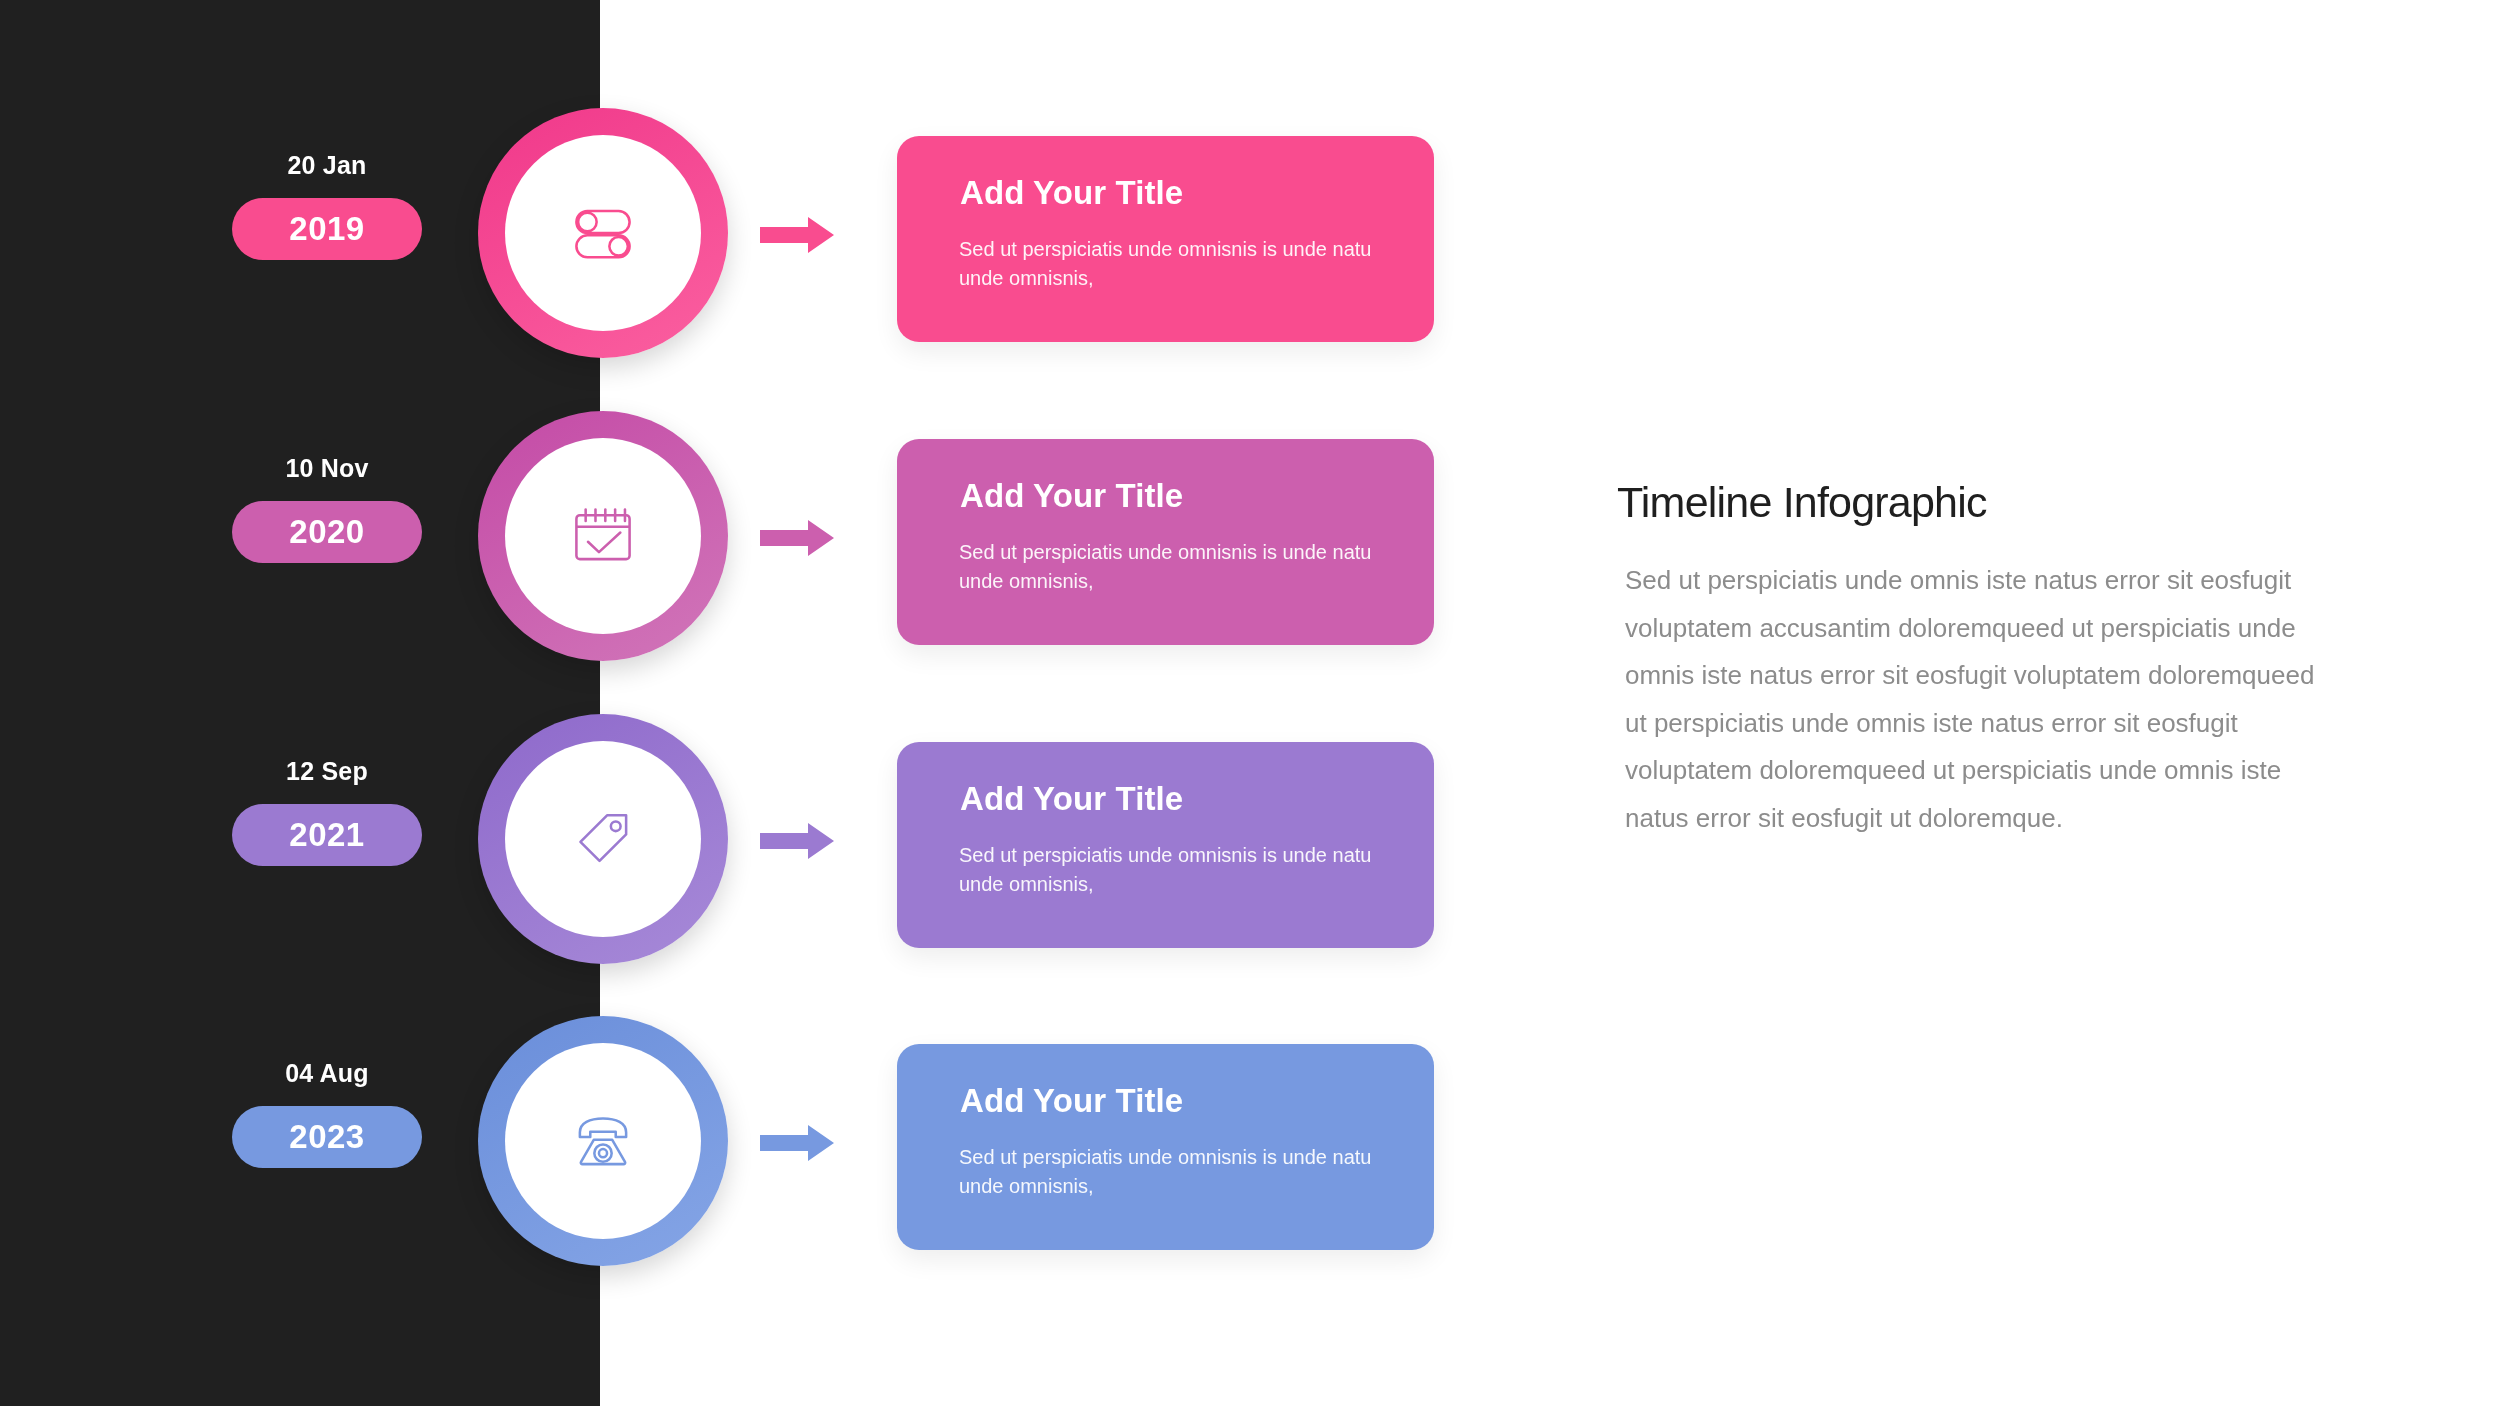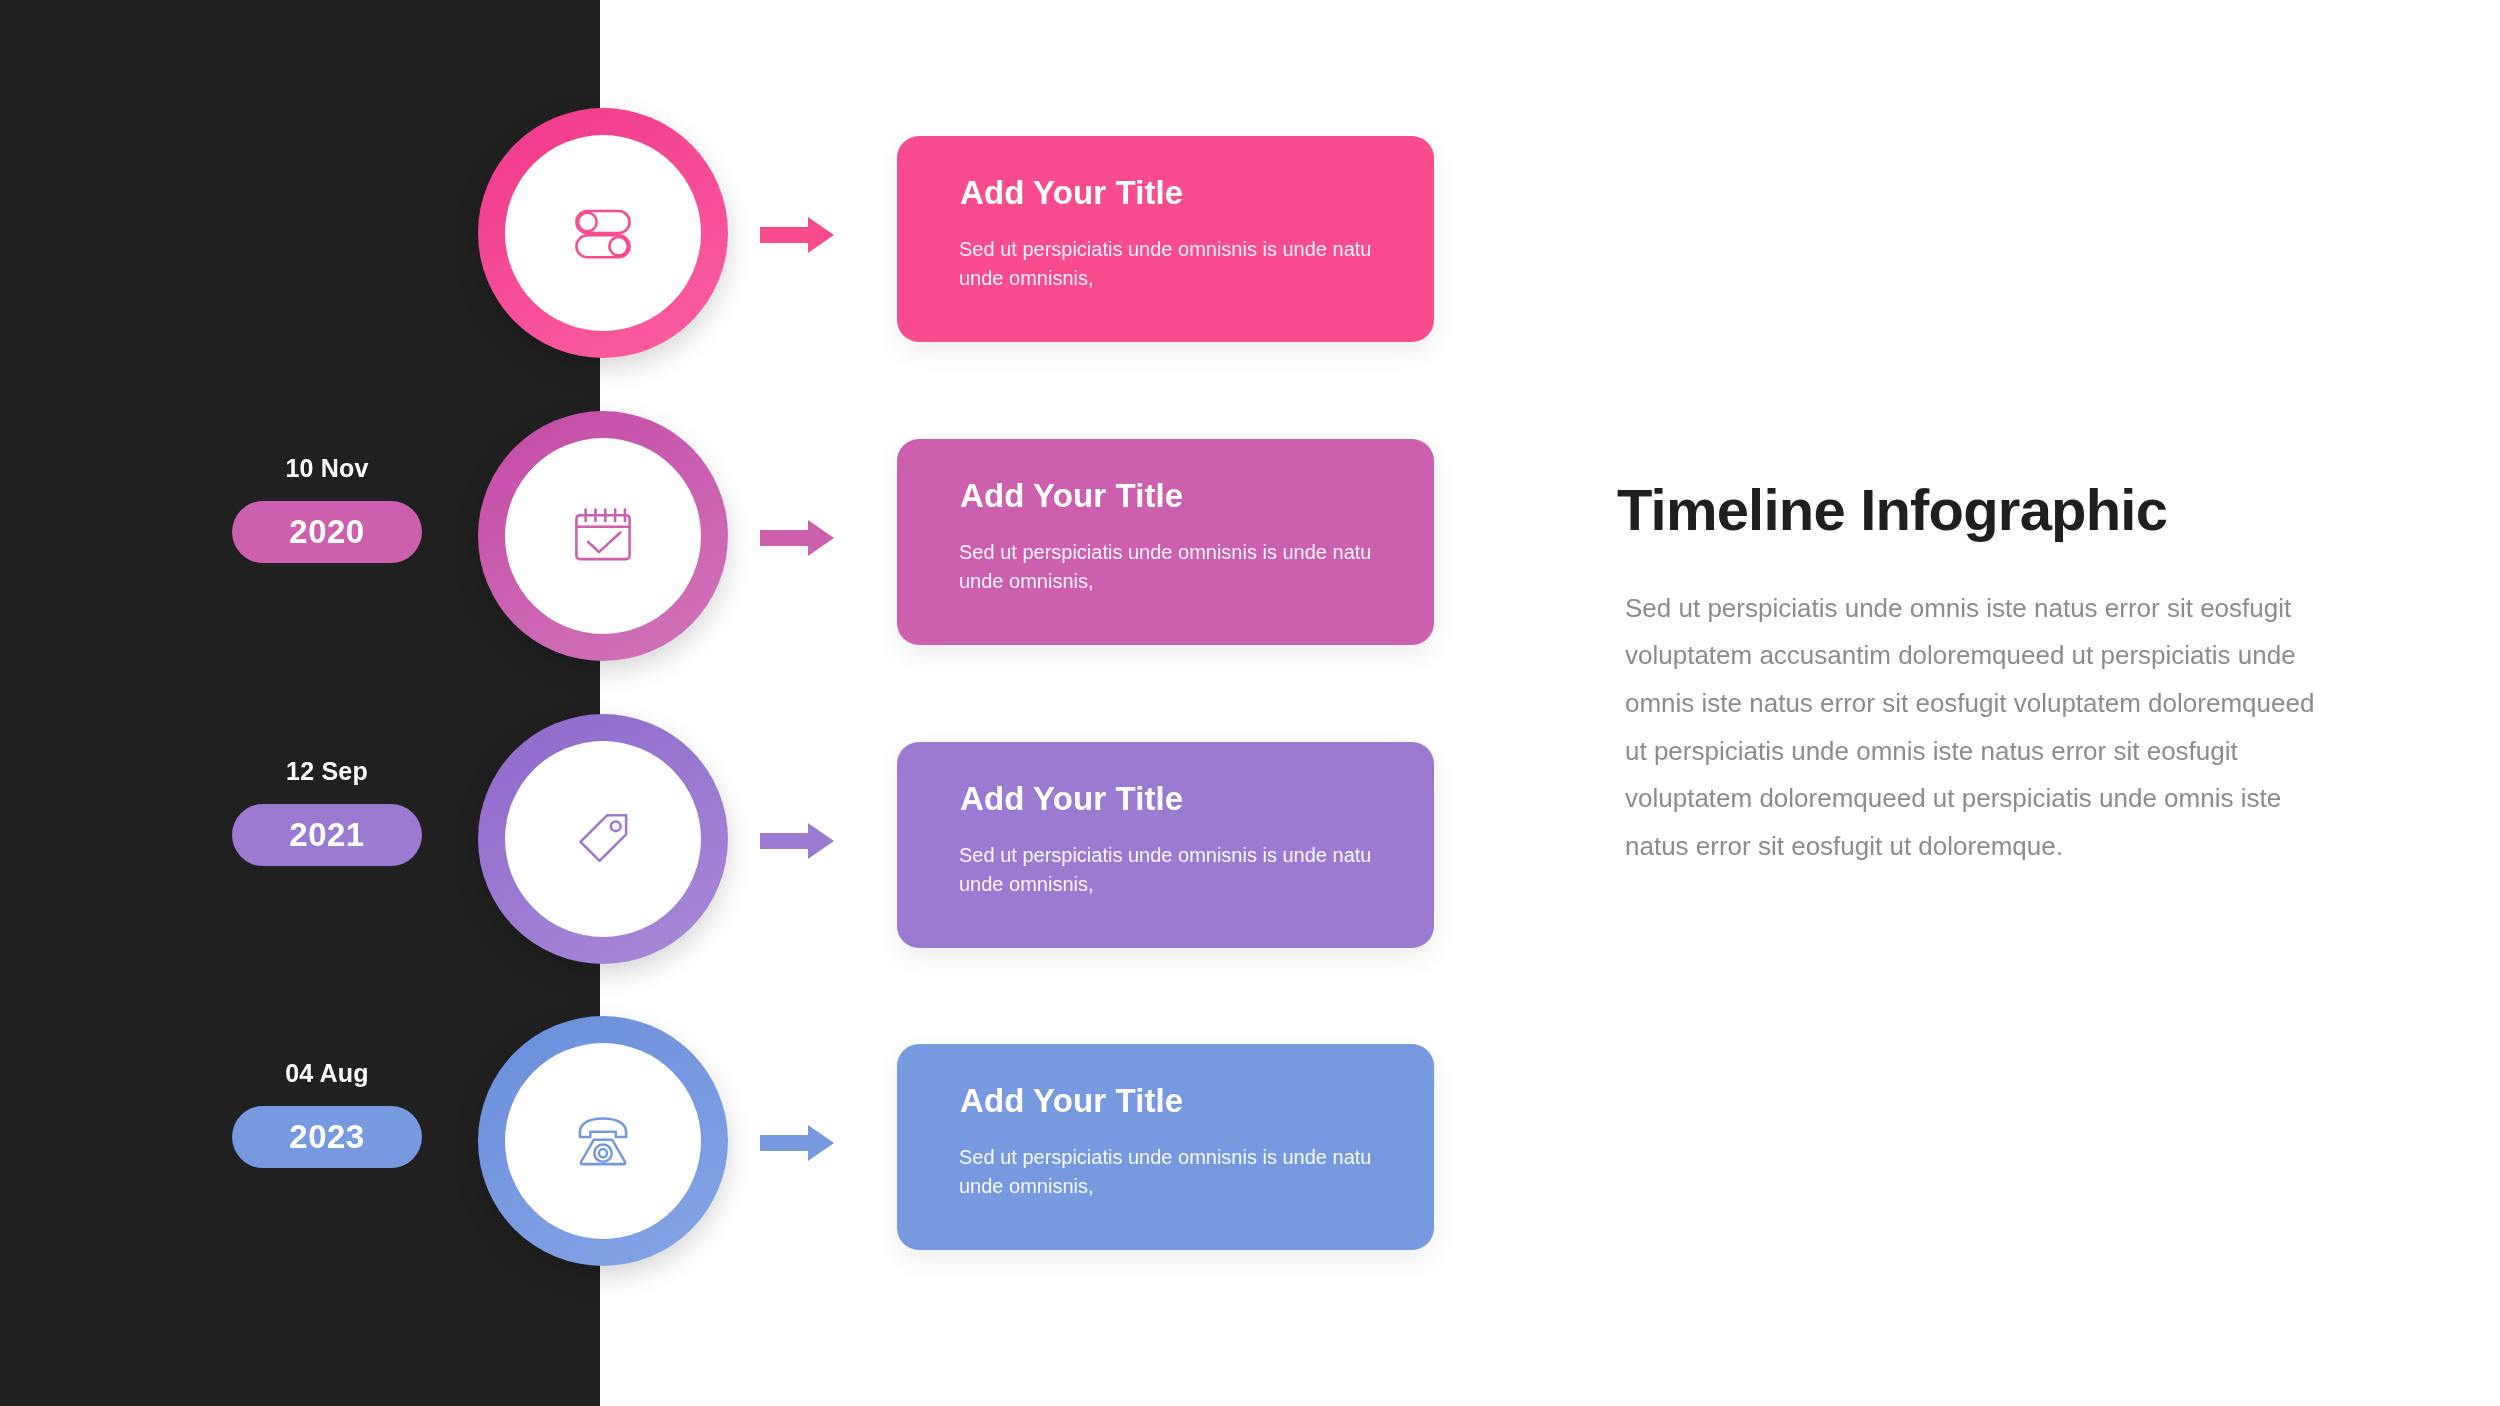--- a/index.html
+++ b/index.html
@@ -142,45 +142,49 @@
   }
 
   
   .right-col {
     position: absolute;
     left: 1617px;
     top: 480px;
     width: 720px;
   }
   .right-title {
-    font-size: 58px;
-    font-weight: bold;
+    font-size: 43px;
+    font-weight: normal;
     color: #1f1f1f;
     letter-spacing: -0.8px;
     line-height: 1.05;
-    margin: 0 0 44px 0;
+    margin: 0 0 32px 0;
   }
   .right-body {
     font-size: 26px;
     line-height: 1.83;
     color: #8c8c8c;
     margin: 8px;
     max-width: 700px;
   }
 </style>
 </head>
 <body>
 
 <div id="canvas" style="background: rgb(255, 255, 255);">
 
   <div class="dark-panel" style="background: rgb(32, 32, 32);"></div>
 
   <div class="timeline">
 
     <div class="row row-0">
+      <div class="date-block">
+        <div class="date-day">20 Jan</div>
+        <div class="date-year" style="background: rgb(249, 76, 143);">2019</div>
+      </div>
       <div class="badge" style="background: linear-gradient(150deg, rgb(240, 56, 138) 0%, rgb(251, 96, 160) 100%);">
         <div class="badge-inner">
           <svg viewBox="0 0 64 64" fill="none" style="color: rgb(249, 76, 143);">
             <rect x="9" y="13" width="46" height="19" rx="9.5" stroke-width="2.2" stroke="currentColor" fill="none"></rect>
             <circle cx="18.5" cy="22.5" r="8" stroke-width="2.2" stroke="currentColor" fill="none"></circle>
             <rect x="9" y="34" width="46" height="19" rx="9.5" stroke-width="2.2" stroke="currentColor" fill="none"></rect>
             <circle cx="45.5" cy="43.5" r="8" stroke-width="2.2" stroke="currentColor" fill="none"></circle>
           </svg>
         </div>
       </div>

